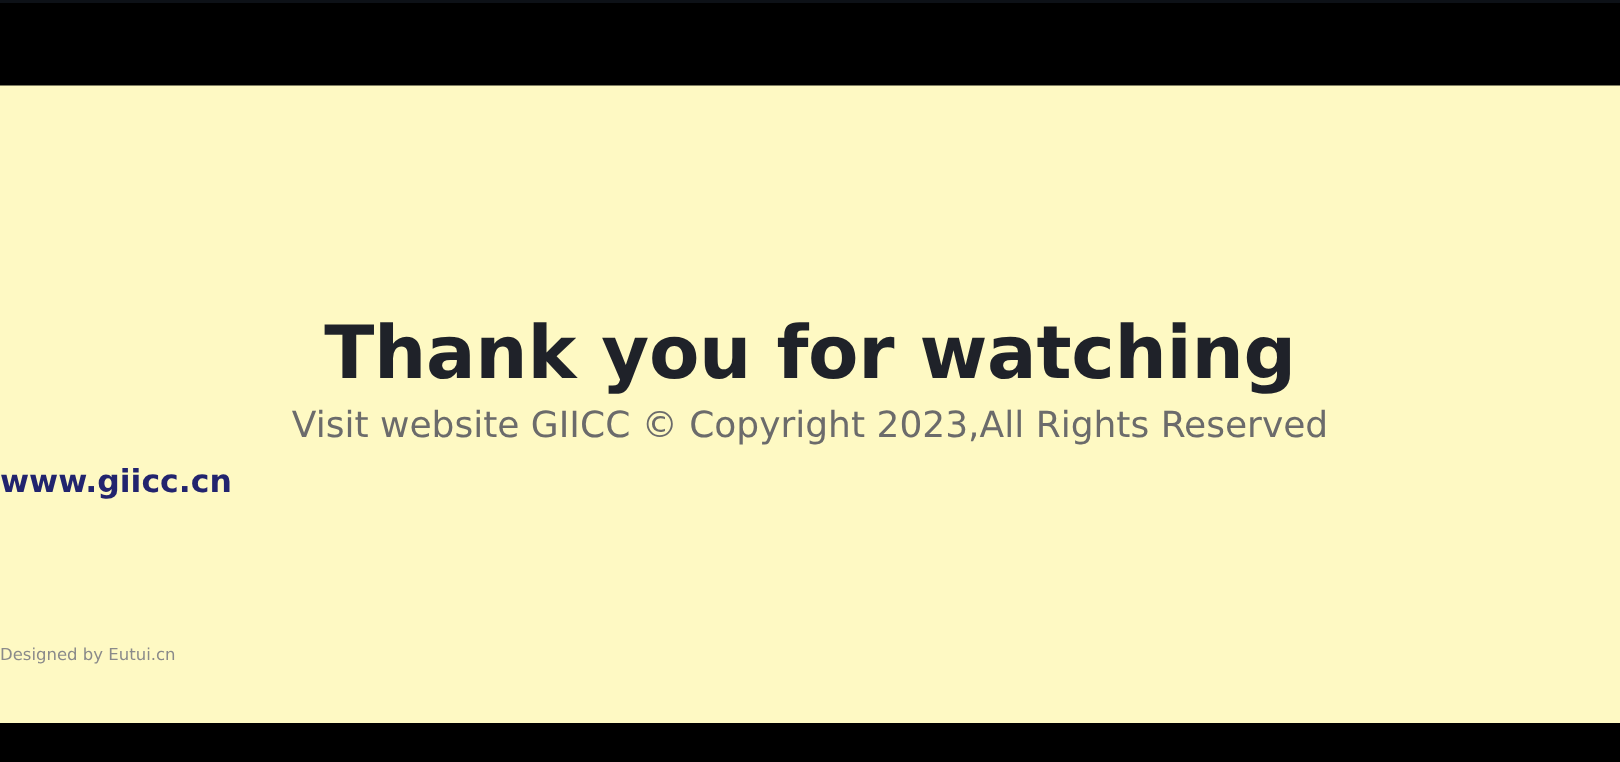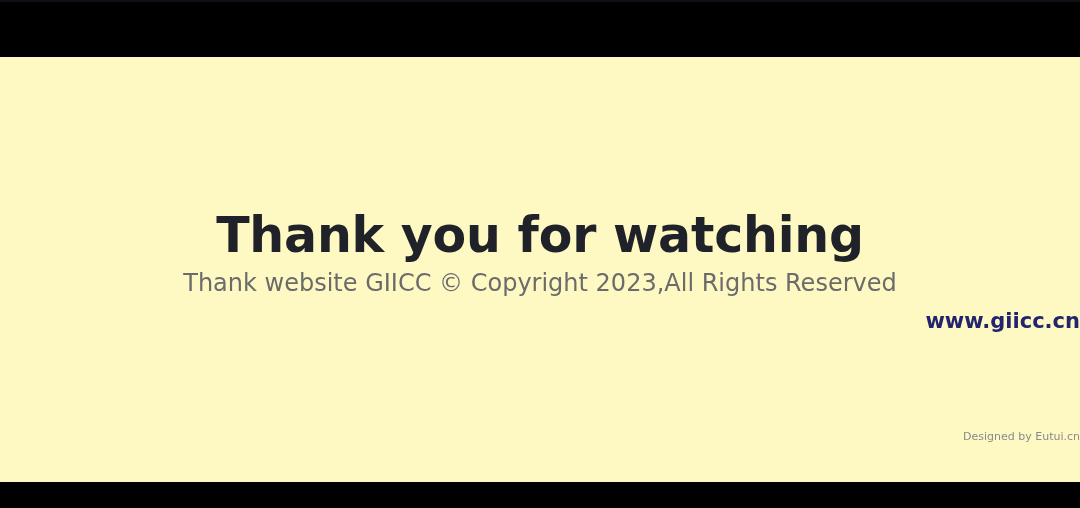--- a/index.html
+++ b/index.html
@@ -91,36 +91,36 @@
     line-height: 30px;
     color: #6b6b6b;
     white-space: nowrap;
   }
 
   #site-url-link {
     position: absolute;
     left: 0;
     top: 251px;
     width: 1080px;
-    text-align: right;
+    text-align: left;
     font-size: 21px;
     font-weight: 700;
     line-height: 26px;
     color: #22246e;
     text-decoration: none;
     cursor: pointer;
     white-space: nowrap;
   }
 
   #designer-credit {
     position: absolute;
     left: 0;
     top: 373px;
     width: 1080px;
-    text-align: right;
+    text-align: left;
     font-size: 11px;
     font-weight: 400;
     line-height: 14px;
     color: #8a8a8a;
     white-space: nowrap;
   }
 </style>
 </head>
 <body>
 
@@ -129,21 +129,21 @@
   <div id="letterbox-top">
     <div id="top-hairline"></div>
   </div>
 
   <div id="slide-canvas">
 
     <div id="thanks-block">
 
       <div id="thanks-title">Thank you for watching</div>
 
-      <div id="copyright-line">Thank website GIICC © Copyright 2023,All Rights Reserved</div>
+      <div id="copyright-line">Visit website GIICC © Copyright 2023,All Rights Reserved</div>
 
       <a id="site-url-link">www.giicc.cn</a>
 
     </div>
 
     <div id="designer-credit">Designed by Eutui.cn</div>
 
   </div>
 
   <div id="letterbox-bottom"></div>

